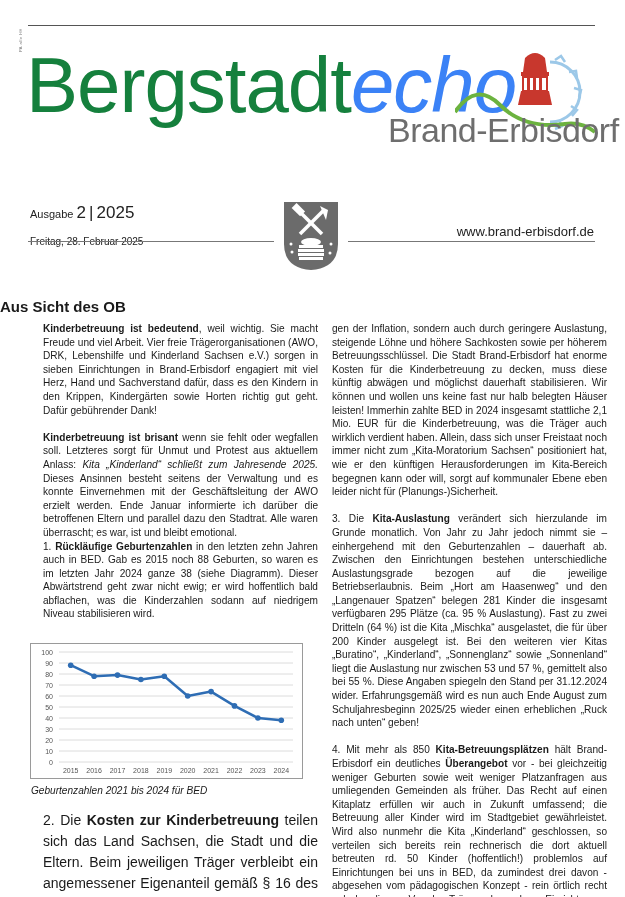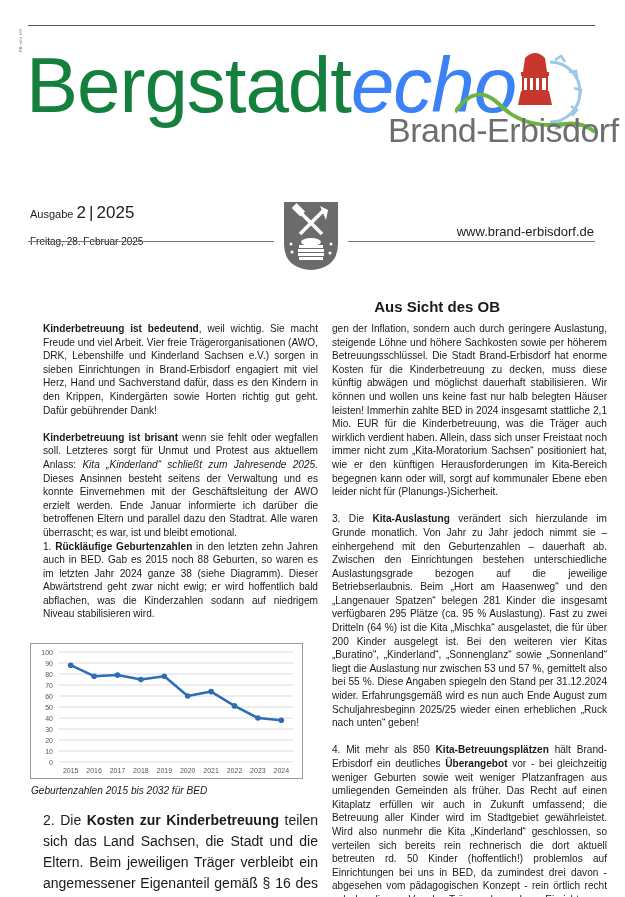--- a/index.html
+++ b/index.html
@@ -13,21 +13,21 @@
   .logo-black { color: #3b82f6; font-style: italic; }
   .logo-sub { left: 388px; top: 113px; font-size: 34px; color: #6e6e6e; line-height: 1; letter-spacing: -0.5px; }
   .logo-art { left: 455px; top: 50px; width: 145px; height: 90px; }
   .issue { left: 30px; top: 203px; font-size: 11px; color: #222; }
   .issue .big { font-size: 17px; }
   .date { left: 30px; top: 236px; font-size: 10px; color: #222; }
   .rule-l { left: 28px; top: 241px; width: 246px; height: 1px; background: #777; }
   .rule-r { left: 348px; top: 241px; width: 247px; height: 1px; background: #777; }
   .url { right: 31px; top: 224px; font-size: 13px; color: #222; }
   .crest { left: 282px; top: 200px; width: 58px; height: 72px; }
-  .headline { left: 0; width: 500px; top: 298px; text-align: right; font-size: 15px; font-weight: bold; }
+  .headline { left: 0; width: 500px; top: 298px; text-align: left; font-size: 15px; font-weight: bold; }
   .col { top: 322px; width: 275px; font-size: 10.1px; line-height: 13.6px; text-align: justify; hyphens: manual; margin-left: 12px; }
   .col p { margin: 0 0 13.6px 0; }
   .col p.tight { margin-bottom: 0; }
   .col-l { left: 31px; }
   .col-r { left: 320px; }
   .chart-box { left: 30px; top: 643px; width: 273px; height: 136px; border: 1px solid #9a9a9a; box-sizing: border-box; }
   .caption { left: 31px; top: 785px; font-size: 10.1px; font-style: italic; }
   .col-l2 { left: 31px; top: 810px; }
 </style>
 </head>
@@ -139,21 +139,21 @@
       <circle cx="109.9" cy="35.5" r="2.8" fill="#2e6db4"></circle>
       <circle cx="133.3" cy="32.2" r="2.8" fill="#2e6db4"></circle>
       <circle cx="156.7" cy="52" r="2.8" fill="#2e6db4"></circle>
       <circle cx="180.1" cy="47.599999999999994" r="2.8" fill="#2e6db4"></circle>
       <circle cx="203.5" cy="61.9" r="2.8" fill="#2e6db4"></circle>
       <circle cx="226.9" cy="74" r="2.8" fill="#2e6db4"></circle>
       <circle cx="250.3" cy="76.2" r="2.8" fill="#2e6db4"></circle>
     </svg>
 </div>
 
-<div class="abs caption">Geburtenzahlen 2015 bis 2032 für BED</div>
+<div class="abs caption">Geburtenzahlen 2021 bis 2024 für BED</div>
 
 <div class="abs col col-l2" style="width:275px;font-size:14px;line-height:21px;text-align:justify;">
   <p style="margin:0"><span>2. Die </span><b>Kosten zur Kinderbetreuung</b><span> teilen sich das Land Sachsen, die Stadt und die Eltern. Beim jeweiligen Träger verbleibt ein angemessener Eigenanteil gemäß § 16 des Sächsischen Kindertagesstättengesetzes. Keineswegs vorwurfsvoll, sondern rein feststellend: die Kosten steigen nicht allein we-</span></p>
 </div>
 
 <div class="abs col col-r">
   <p>gen der Inflation, sondern auch durch geringere Auslastung, steigende Löhne und höhere Sachkosten sowie per höherem Betreuungsschlüssel. Die Stadt Brand-Erbisdorf hat enorme Kosten für die Kinderbetreuung zu decken, muss diese künftig abwägen und möglichst dauerhaft stabilisieren. Wir können und wollen uns keine fast nur halb belegten Häuser leisten! Immerhin zahlte BED in 2024 insgesamt stattliche 2,1 Mio. EUR für die Kinderbetreuung, was die Träger auch wirklich verdient haben. Allein, dass sich unser Freistaat noch immer nicht zum „Kita-Moratorium Sachsen“ positioniert hat, wie er den künftigen Herausforderungen im Kita-Bereich begegnen kann oder will, sorgt auf kommunaler Ebene eben leider nicht für (Planungs-)Sicherheit.</p>
   <p><span>3. Die </span><b>Kita-Auslastung</b><span> verändert sich hierzulande im Grunde monatlich. Von Jahr zu Jahr jedoch nimmt sie – einhergehend mit den Geburtenzahlen – dauerhaft ab. Zwischen den Einrichtungen bestehen unterschiedliche Auslastungsgrade bezogen auf die jeweilige Betriebserlaubnis. Beim „Hort am Haasenweg“ und den „Langenauer Spatzen“ belegen 281 Kinder die insgesamt verfügbaren 295 Plätze (ca. 95 % Auslastung). Fast zu zwei Dritteln (64 %) ist die Kita „Mischka“ ausgelastet, die für über 200 Kinder ausgelegt ist. Bei den weiteren vier Kitas „Buratino“, „Kinderland“, „Sonnenglanz“ sowie „Sonnenland“ liegt die Auslastung nur zwischen 53 und 57 %, gemittelt also bei 55 %. Diese Angaben spiegeln den Stand per 31.12.2024 wider. Erfahrungsgemäß wird es nun auch Ende August zum Schuljahresbeginn 2025/25 wieder einen erheblichen „Ruck nach unten“ geben!</span></p>
   <p><span>4. Mit mehr als 850 </span><b>Kita-Betreuungsplätzen</b><span> hält Brand-Erbisdorf ein deutliches </span><b>Überangebot</b><span> vor - bei gleichzeitig weniger Geburten sowie weit weniger Platzanfragen aus umliegenden Gemeinden als früher. Das Recht auf einen Kitaplatz erfüllen wir auch in Zukunft umfassend; die Betreuung aller Kinder wird im Stadtgebiet gewährleistet. Wird also nunmehr die Kita „Kinderland“ geschlossen, so verteilen sich bereits rein rechnerisch die dort aktuell betreuten rd. 50 Kinder (hoffentlich!) problemlos auf Einrichtungen bei uns in BED, da zumindest drei davon - abgesehen vom pädagogischen Konzept - rein örtlich recht nah dran liegen. Von den Trägern der anderen Einrichtungen gibt es mittlerweile Unterstützungsangebote. Trotzdem wären bei uns noch gut 150 Plätze frei, </span></p>
 </div>

